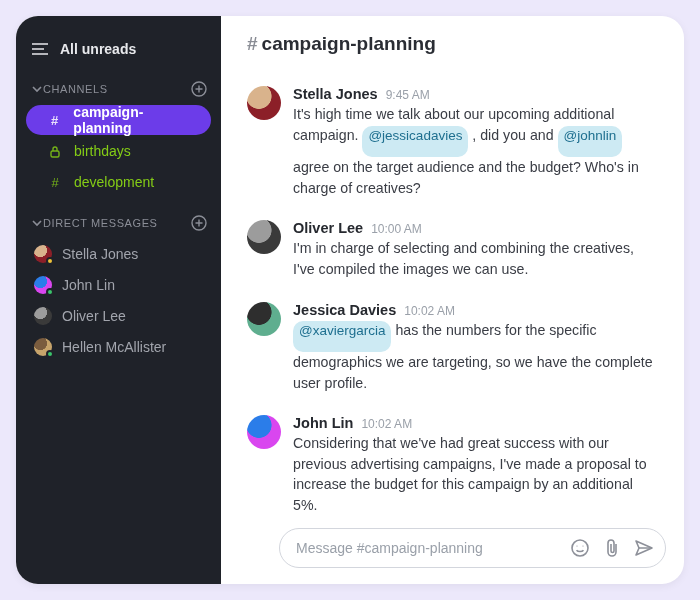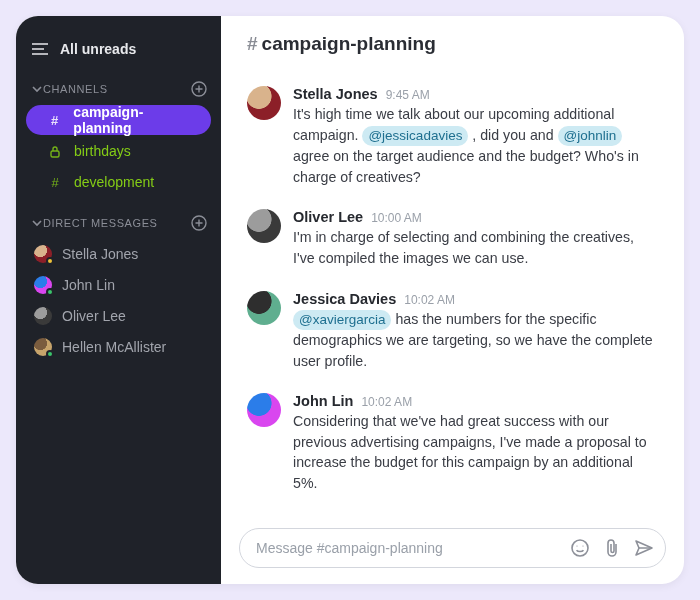--- a/index.html
+++ b/index.html
@@ -60,23 +60,23 @@
     .messages { flex:1; overflow:auto; padding: 4px 26px 6px 26px;}
     .msg { display:flex; gap:12px; padding: 10px 0 12px 0;}
     .avatar { width:34px; height:34px; border-radius:50%; flex:0 0 34px;}
     .msg-body { flex:1; min-width:0;}
     .msg-head { display:flex; align-items:baseline; gap:8px; margin-bottom:2px;}
     .msg-name { font-weight:700; font-size:14.5px; color:#26292f;}
     .msg-time { font-size:12px; color:#9aa0a9;}
     .msg-text { font-size:14.2px; line-height:1.45; color:#3a3d45;}
     .mention {
       background:#cdeaf3; color:#1e6f8f; border-radius:10px;
-      padding: 0 6px 1px 6px; display:inline-block; font-size:13.5px;
-    }
-    .composer-wrap { padding: 8px 18px 16px 18px;}
+      padding: 0 6px 12px 6px; display:inline-block; font-size:13.5px;
+    }
+    .composer-wrap { padding: 8px 18px 16px 18px; margin-left: 40px;}
     .composer {
       height: 40px; border:1px solid #d3d6dd; border-radius: 20px;
       display:flex; align-items:center; padding: 0 10px 0 16px; gap:10px;
       color:#9aa0a9;
     }
     .composer input {
       flex:1; border:none; outline:none; font-size:14px; color:#3a3d45; background:transparent;
     }
     .composer input::placeholder { color:#9aa0a9;}
     .composer .ic { width:22px; height:22px; display:flex; align-items:center; justify-content:center; color:#8d9099; cursor:pointer;}

